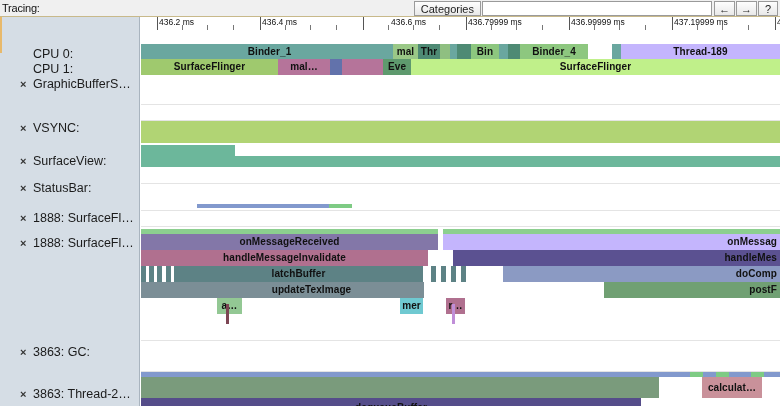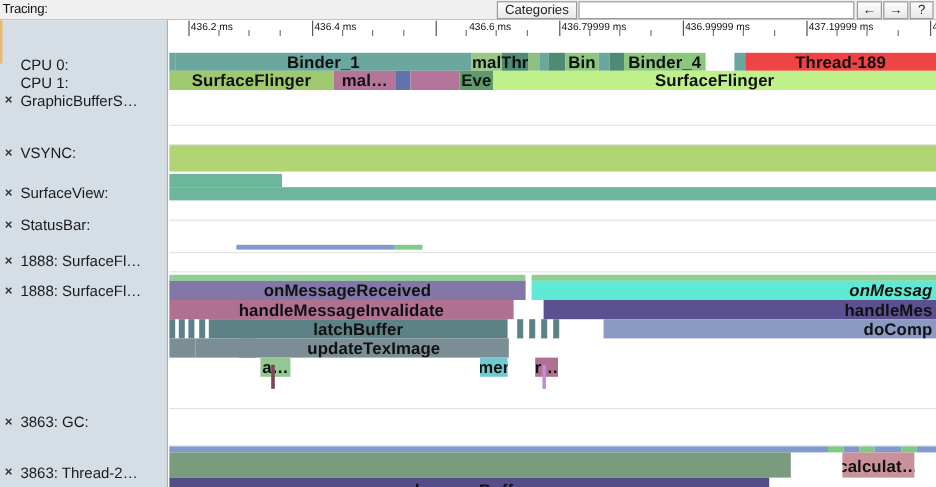--- a/index.html
+++ b/index.html
@@ -59,21 +59,21 @@
   }
   #leftpanel::before {
     content: ""; position: absolute; left: 0; top: 0;
     width: 2px; height: 36px; background: #e8b96b;
   }
   .track-label {
     position: absolute; left: 0; width: 139px;
     font-size: 12.5px; color: #1b1b1b;
     white-space: nowrap; overflow: hidden;
     display: flex; align-items: center;
-    padding-left: 4px;
+    padding-left: 20px;
   }
   .track-label .close-x {
     width: 13px; flex: 0 0 13px;
     font-size: 11px; color: #333; font-weight: bold;
     text-align: left;
   }
   .track-label .close-x.blank { visibility: hidden; }
   .track-label .lbl-text { overflow: hidden; text-overflow: clip; white-space: nowrap; }
 
   
@@ -103,21 +103,21 @@
   #tracks {
     position: absolute; left: 0; top: 13px; width: 639px; height: 376px;
   }
   .trk-sep {
     position: absolute; left: 0; width: 639px; height: 1px;
     background: #e4e4e4;
   }
   .slice {
     position: absolute;
     overflow: hidden;
-    font-size: 14px;
+    font-size: 10px;
     color: #111;
     text-align: center;
     white-space: nowrap;
     line-height: 1;
     display: flex; align-items: center; justify-content: center;
   }
   .slice.right-al { justify-content: flex-end; padding-right: 3px; }
   .slice .stxt { font-weight: bold; letter-spacing: .1px; }
 
   
@@ -235,21 +235,21 @@
           <div class="slice" style="left: 316px; width: 14px; top: 14px; height: 15px; background: rgb(78, 138, 116);"></div>
           <div class="slice" style="left: 330px; width: 28px; top: 14px; height: 15px; background: rgb(141, 199, 127);">
             <span class="stxt">Bin</span>
           </div>
           <div class="slice" style="left: 358px; width: 9px; top: 14px; height: 15px; background: rgb(106, 167, 159);"></div>
           <div class="slice" style="left: 367px; width: 12px; top: 14px; height: 15px; background: rgb(78, 138, 116);"></div>
           <div class="slice" style="left: 379px; width: 68px; top: 14px; height: 15px; background: rgb(141, 199, 127);">
             <span class="stxt">Binder_4</span>
           </div>
           <div class="slice" style="left: 471px; width: 9px; top: 14px; height: 15px; background: rgb(106, 167, 159);"></div>
-          <div class="slice" style="left: 480px; width: 159px; top: 14px; height: 15px; background: #ef4444;">
+          <div class="slice" style="left: 480px; width: 159px; top: 14px; height: 15px; background: #c4b5fd;">
             <span class="stxt">Thread-189</span>
           </div>
           <div class="slice" style="left: 0px; width: 137px; top: 29px; height: 16px; background: rgb(159, 201, 110);">
             <span class="stxt">SurfaceFlinger</span>
           </div>
           <div class="slice" style="left: 137px; width: 52px; top: 29px; height: 16px; background: rgb(181, 116, 154);">
             <span class="stxt">mal…</span>
           </div>
           <div class="slice" style="left: 189px; width: 12px; top: 29px; height: 16px; background: rgb(98, 114, 171);"></div>
           <div class="slice" style="left: 201px; width: 41px; top: 29px; height: 16px; background: rgb(181, 116, 154);"></div>
@@ -263,21 +263,21 @@
           <div class="slice" style="left: 0px; width: 94px; top: 115px; height: 11px; background: rgb(108, 183, 155);"></div>
           <div class="slice" style="left: 0px; width: 639px; top: 126px; height: 11px; background: rgb(108, 183, 155);"></div>
           <div class="slice" style="left: 56px; width: 132px; top: 174px; height: 4px; background: rgb(130, 153, 205);"></div>
           <div class="slice" style="left: 188px; width: 23px; top: 174px; height: 4px; background: rgb(126, 203, 132);"></div>
           <div class="slice" style="left: 0px; width: 297px; top: 199px; height: 5px; background: rgb(140, 207, 143);"></div>
           <div class="slice" style="left: 297px; width: 5px; top: 199px; height: 5px; background: rgb(255, 255, 255);"></div>
           <div class="slice" style="left: 302px; width: 337px; top: 199px; height: 5px; background: rgb(140, 207, 143);"></div>
           <div class="slice" style="left: 0px; width: 297px; top: 204px; height: 16px; background: rgb(131, 119, 168);">
             <span class="stxt">onMessageReceived</span>
           </div>
-          <div class="slice right-al" style="left: 302px; width: 337px; top: 204px; height: 16px; background: #5eead4; font-style: italic;">
+          <div class="slice right-al" style="left: 302px; width: 337px; top: 204px; height: 16px; background: #c4b5fd;">
             <span class="stxt">onMessag</span>
           </div>
           <div class="slice right-al" style="left: 312px; width: 327px; top: 220px; height: 16px; background: rgb(91, 81, 145);">
             <span class="stxt">handleMes</span>
           </div>
           <div class="slice" style="left: 0px; width: 287px; top: 220px; height: 16px; background: rgb(176, 112, 143);">
             <span class="stxt">handleMessageInvalidate</span>
           </div>
           <div class="slice" style="left: 0px; width: 5px; top: 236px; height: 16px; background: rgb(93, 130, 133);"></div>
           <div class="slice" style="left: 8px; width: 5px; top: 236px; height: 16px; background: rgb(93, 130, 133);"></div>
@@ -290,20 +290,23 @@
           <div class="slice" style="left: 300px; width: 5px; top: 236px; height: 16px; background: rgb(93, 130, 133);"></div>
           <div class="slice" style="left: 310px; width: 5px; top: 236px; height: 16px; background: rgb(93, 130, 133);"></div>
           <div class="slice" style="left: 320px; width: 5px; top: 236px; height: 16px; background: rgb(93, 130, 133);"></div>
           <div class="slice right-al" style="left: 362px; width: 277px; top: 236px; height: 16px; background: rgb(139, 154, 195);">
             <span class="stxt">doComp</span>
           </div>
           <div class="slice" style="left: 0px; width: 22px; top: 252px; height: 16px; background: rgb(123, 142, 150);"></div>
           <div class="slice" style="left: 22px; width: 50px; top: 252px; height: 16px; background: rgb(123, 142, 150);"></div>
           <div class="slice" style="left: 58px; width: 225px; top: 252px; height: 16px; background: rgb(123, 142, 150);">
             <span class="stxt">updateTexImage</span>
+          </div>
+          <div class="slice right-al" style="left: 463px; width: 176px; top: 252px; height: 16px; background: rgb(112, 160, 115);">
+            <span class="stxt">postF</span>
           </div>
           <div class="slice" style="left: 76px; width: 25px; top: 268px; height: 16px; background: rgb(147, 200, 148);">
             <span class="stxt">a…</span>
           </div>
           <div class="slice" style="left: 259px; width: 23px; top: 268px; height: 16px; background: rgb(111, 201, 209);">
             <span class="stxt">mer</span>
           </div>
           <div class="slice" style="left: 305px; width: 19px; top: 268px; height: 16px; background: rgb(176, 112, 143);">
             <span class="stxt">r…</span>
           </div>

